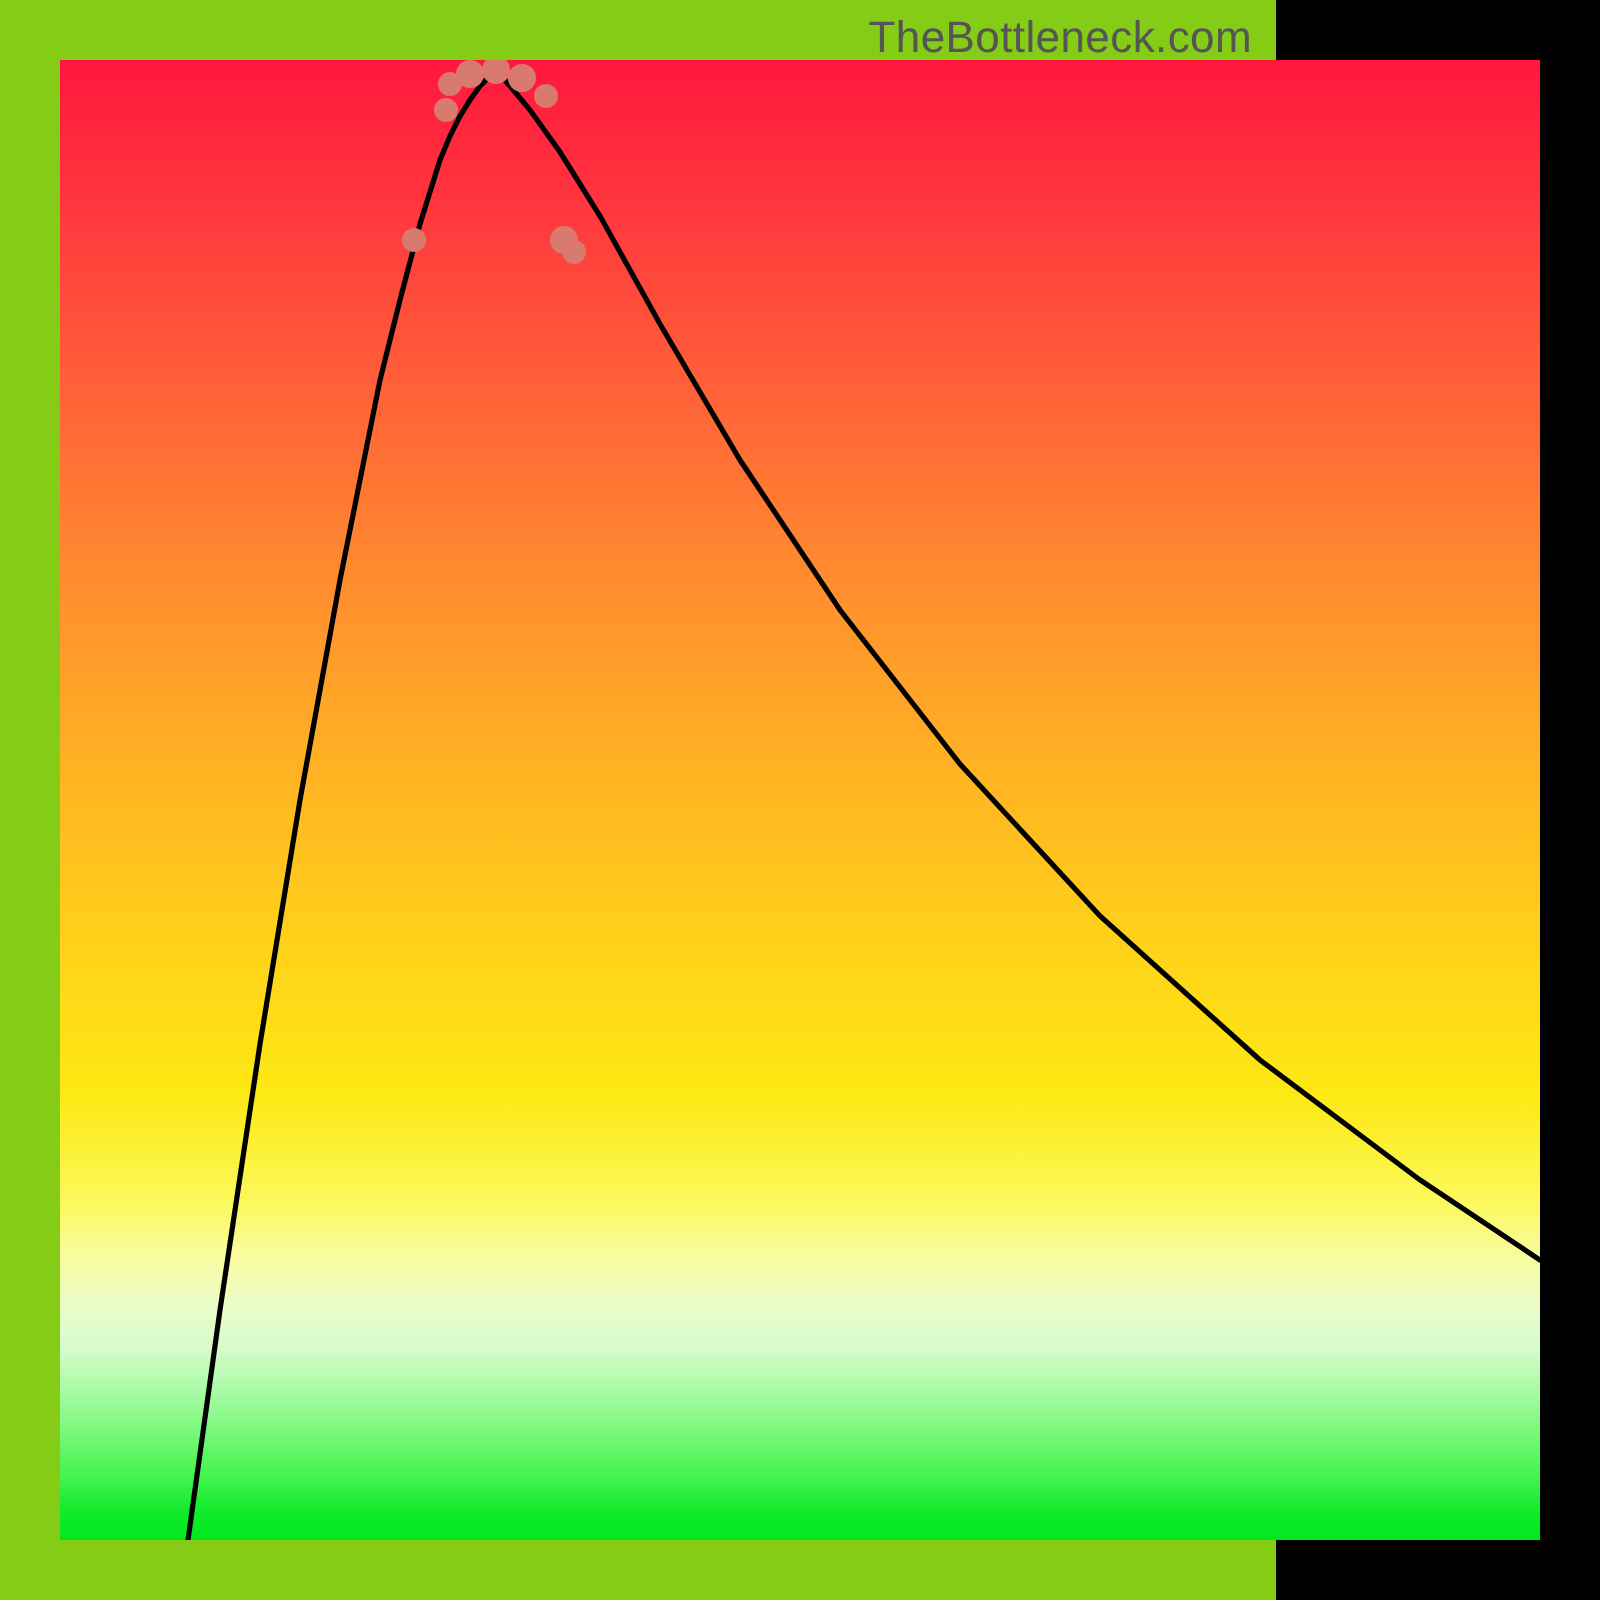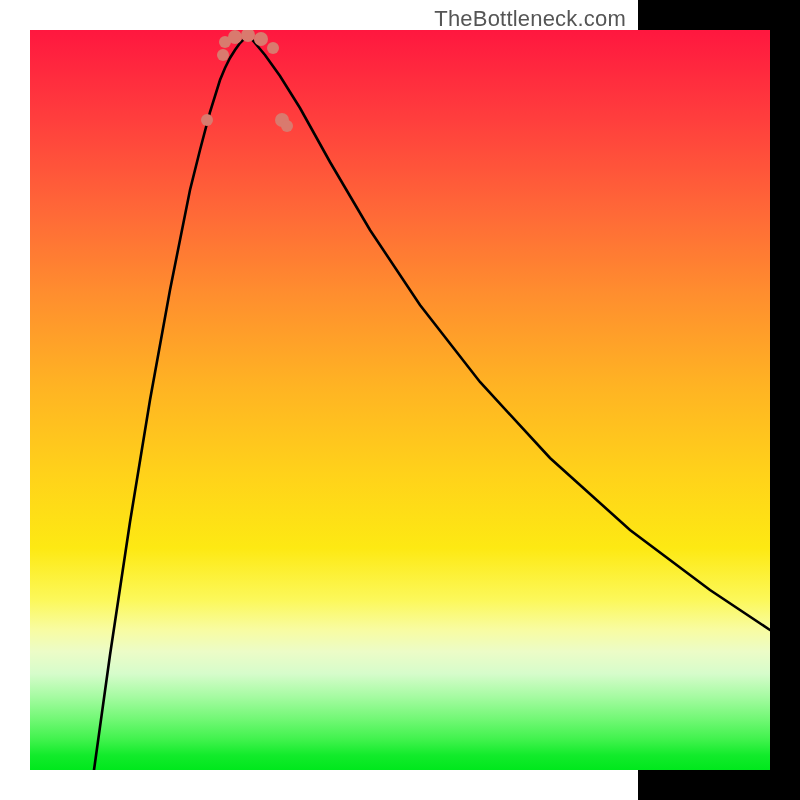--- a/index.html
+++ b/index.html
@@ -8,21 +8,21 @@
     width: 800px;
     height: 800px;
     background: #000;
     overflow: hidden;
     font-family: Arial, Helvetica, sans-serif;
   }
   .outer {
     position: relative;
     width: 638px;
     height: 800px;
-    background: #ffffff;
+    background: #84cc16;
   }
   .watermark {
     position: absolute;
     top: 6px;
     right: 12px;
     color: #555;
     font-size: 22px;
     font-weight: 500;
     letter-spacing: 0.2px;
     text-align: right;

